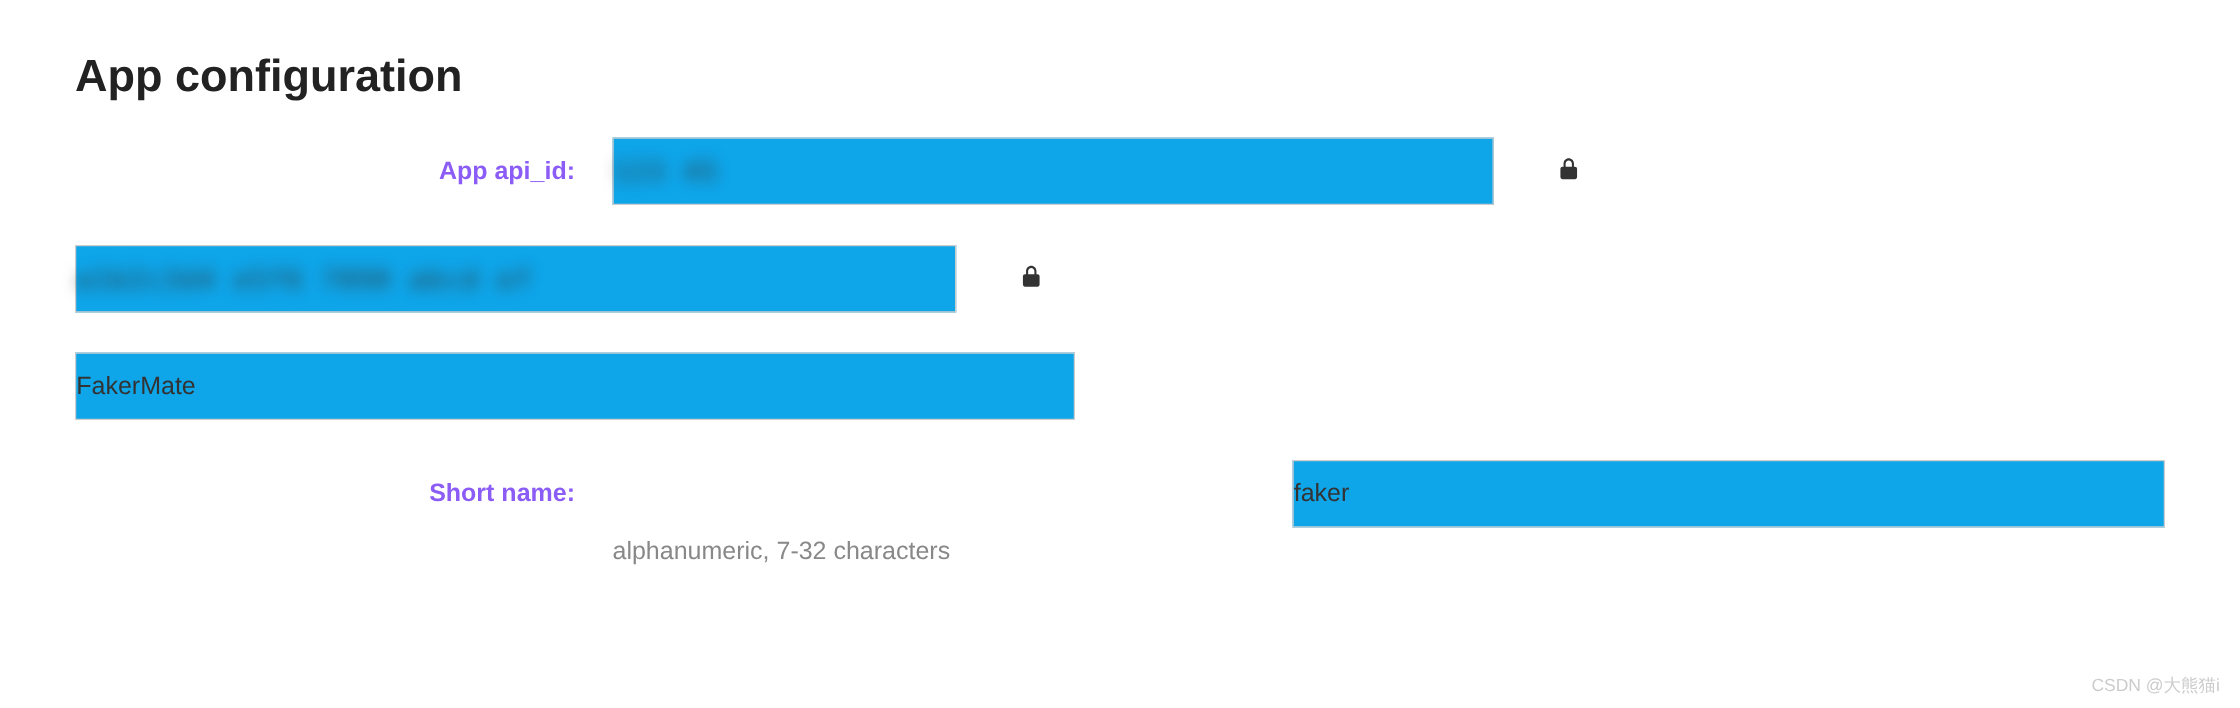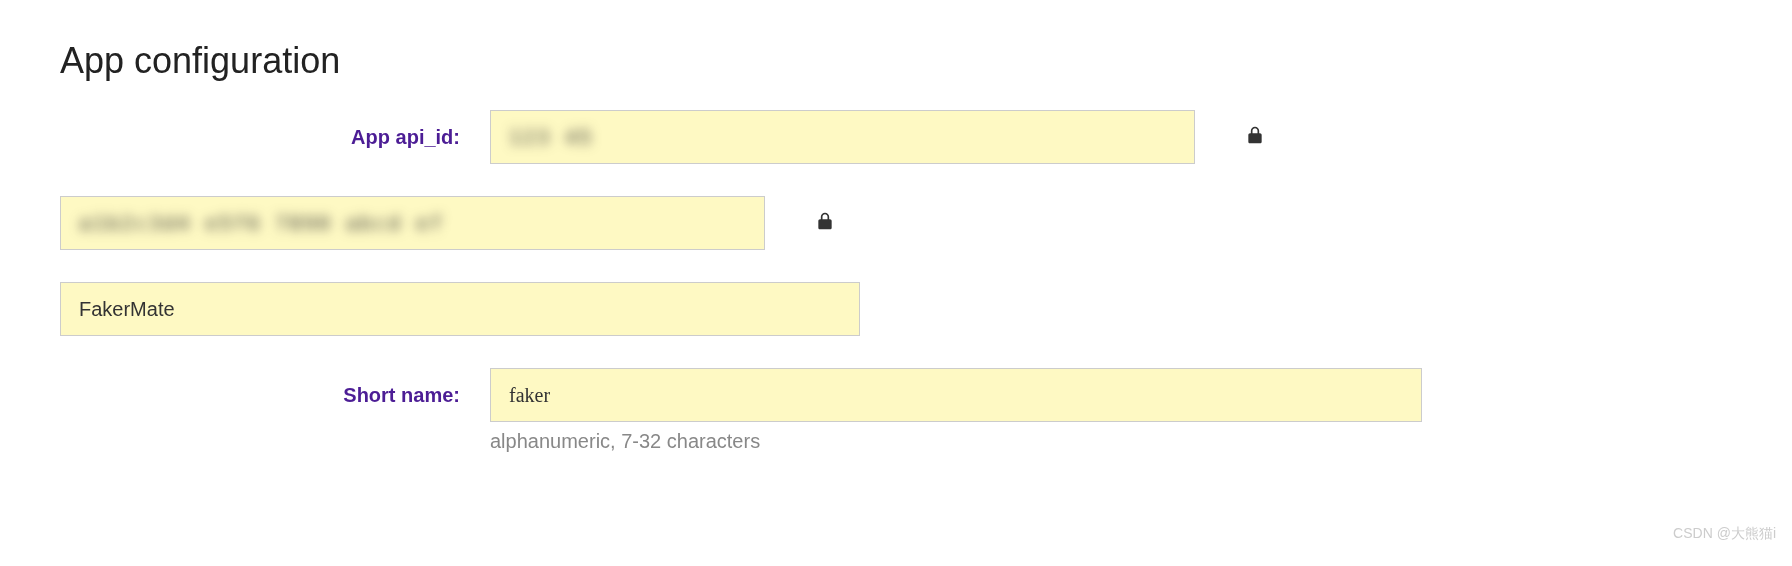--- a/index.html
+++ b/index.html
@@ -10,60 +10,60 @@
     body {
       font-family: -apple-system, BlinkMacSystemFont, "Segoe UI", Helvetica, Arial, sans-serif;
       background: #fff;
       padding: 40px 60px;
       width: 1792px;
       height: 566px;
       position: relative;
     }
     .heading {
       font-size: 36px;
-      font-weight: 400;
+      font-weight: 700;
       color: #222;
       margin-bottom: 28px;
     }
     .form-row {
       display: flex;
       align-items: center;
       margin-bottom: 32px;
     }
     .form-row.with-helper {
       margin-bottom: 8px;
+      justify-content: space-between;
     }
     .label-col {
       width: 430px;
       text-align: right;
       padding-right: 30px;
       font-size: 20px;
       font-weight: 700;
-      color: #4c1d95;
+      color: #8b5cf6;
     }
     .input-col {
       flex: 0 0 auto;
     }
     .readonly-box, .text-input {
       width: 705px;
       height: 54px;
       border: 1px solid #ccc;
-      padding: 0 18px;
+      padding: 0 0;
       font-size: 20px;
       color: #333;
-      background: #fef9c3;
+      background: #0ea5e9;
       display: flex;
       align-items: center;
     }
     .text-input {
       width: 800px;
     }
     .text-input.short {
-      width: 932px;
-      font-family: Liberation Serif, serif;
+      width: 698px;
     }
     input.text-input {
       outline: none;
     }
     .lock-col {
       padding-left: 50px;
       display: flex;
       align-items: center;
     }
     .lock-icon svg {
@@ -85,21 +85,21 @@
       margin-bottom: 20px;
     }
     .helper-text {
       margin-left: 430px;
       padding-left: 0;
       font-size: 20px;
       color: #888;
     }
     .watermark {
       position: absolute;
-      bottom: 23px;
+      bottom: 8px;
       right: 16px;
       font-size: 14px;
       color: #ccc;
     }
   </style>
 </head>
 <body>
 
 <h2 class="heading">App configuration</h2>
 

